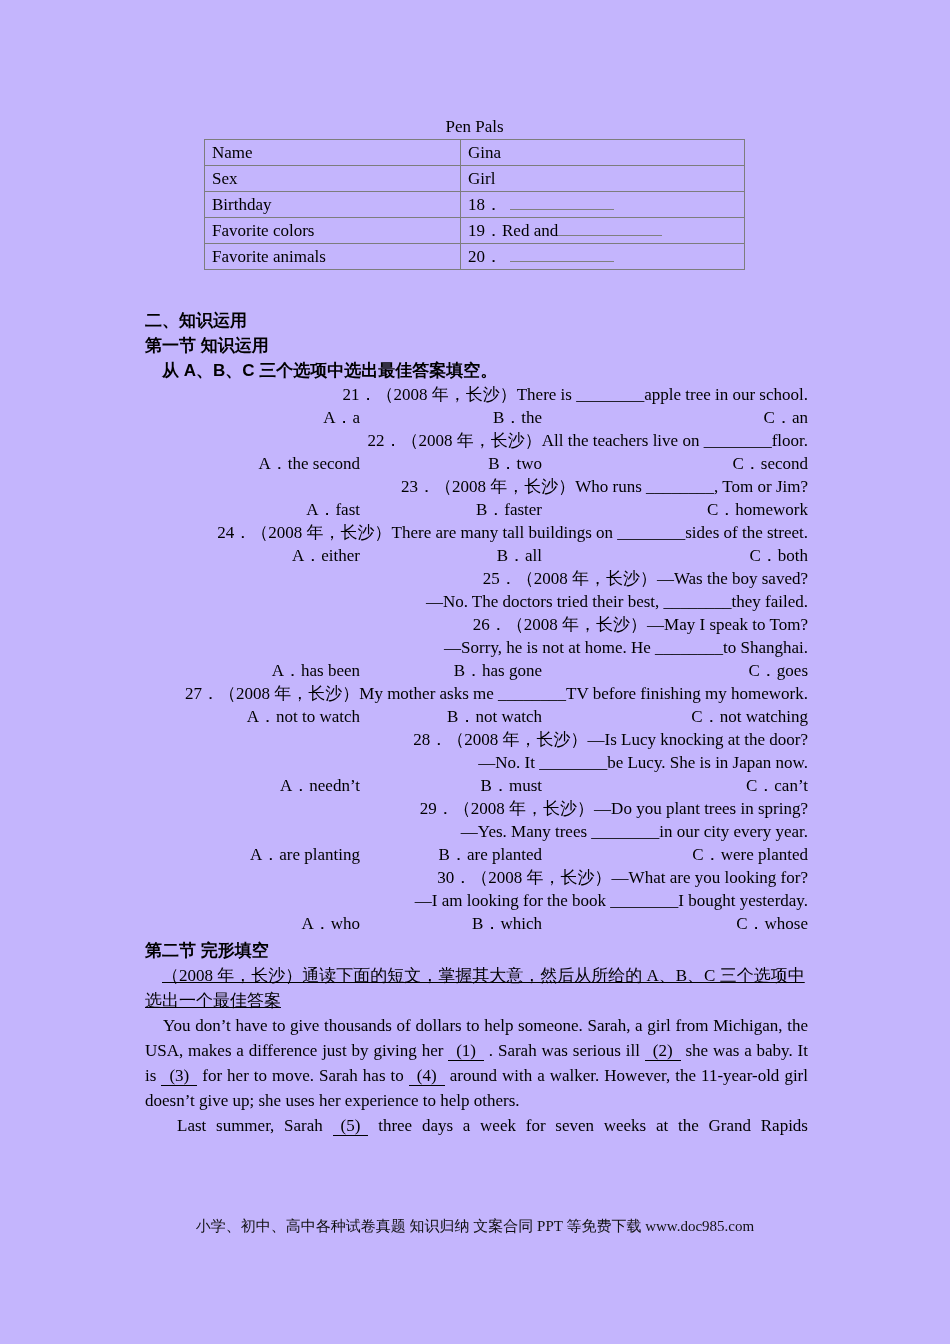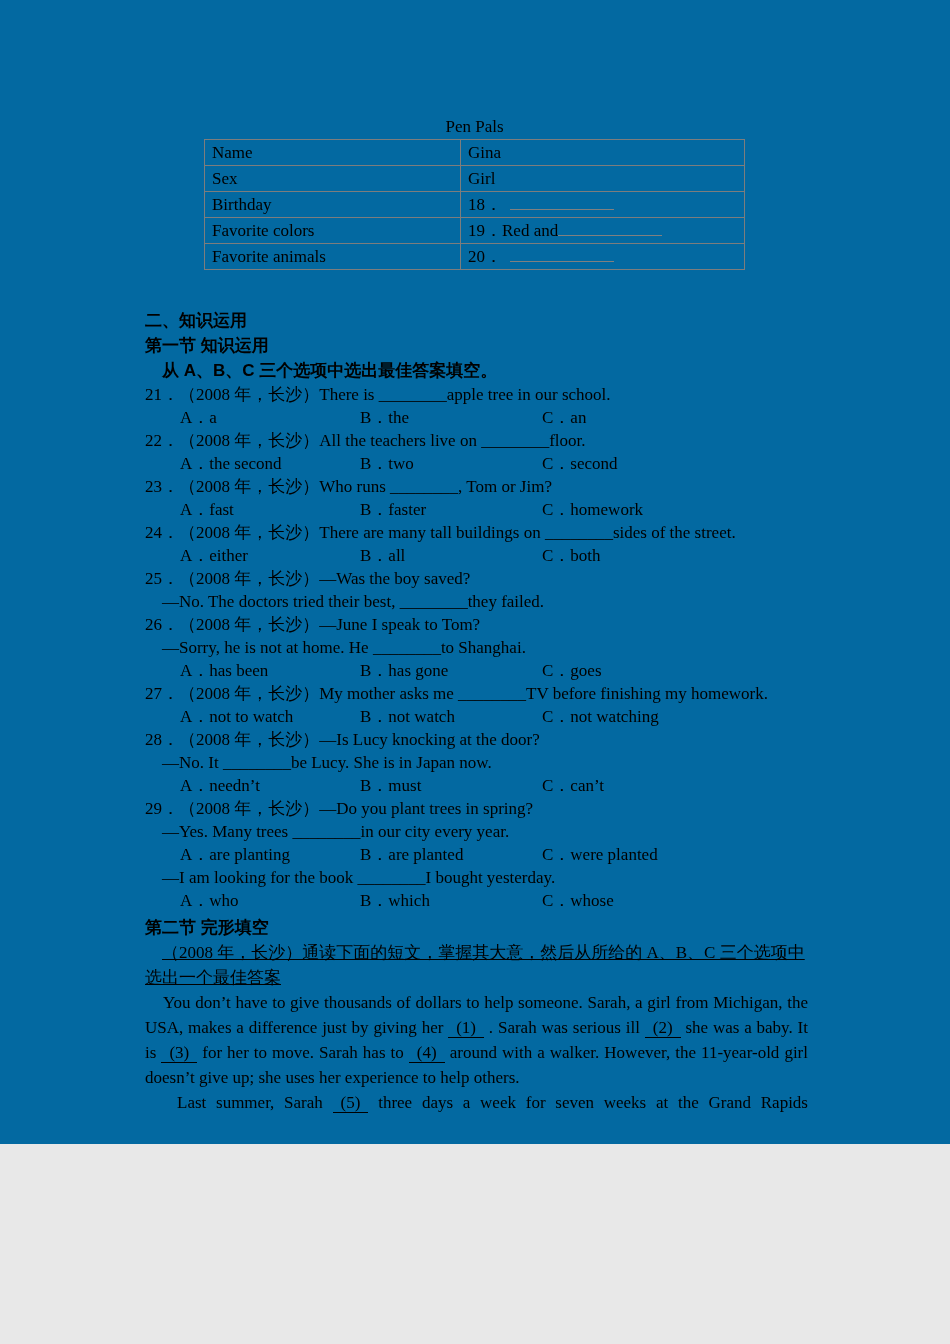--- a/index.html
+++ b/index.html
@@ -1,18 +1,18 @@
 <!DOCTYPE html>
 <html><head>
 <meta charset="utf-8">
 <style>
   html,body{margin:0;padding:0;background:#e8e8e8;}
   .page{
-    position:relative;width:950px;height:1144px;margin:0 auto;
-    background:#0369a1;color:#000;
+    position:relative;width:950px;height:1344px;margin:0 auto;
+    background:#c4b5fd;color:#000;
     font-family:"Liberation Serif","DejaVu Serif",serif;
     overflow:hidden;
   }
   .content{position:absolute;left:145px;top:116px;width:663px;}
 
   
   .table-block{width:541px;margin-left:59px;}
   .table-title{text-align:center;font-size:17px;line-height:22px;margin-bottom:1px;}
   table.pen{border-collapse:collapse;width:541px;table-layout:fixed;}
   table.pen td{
@@ -24,21 +24,21 @@
 
   
   .h-cn{
     font-family:"Liberation Sans","DejaVu Sans",sans-serif;
     font-weight:bold;font-size:17px;line-height:25px;
   }
   .h-main{margin-top:38px;}
   .instruction{padding-left:17px;}
 
   
-  .questions{font-size:17px;line-height:23px;}
+  .questions{font-size:17px;line-height:23px;text-align:right;}
   .q-line{white-space:nowrap;}
   .q-line2{padding-left:17px;white-space:nowrap;}
   .opts{display:grid;grid-template-columns:180px 182px 1fr;margin-left:35px;}
 
   
   .cloze-h{margin-top:3px;}
   .cloze-intro{font-size:17px;line-height:25px;text-decoration:underline;}
   .ci-1{padding-left:17px;}
   .passage{font-size:17px;line-height:25px;}
   .passage p{margin:0;text-align:justify;}
@@ -122,21 +122,21 @@
             <div class="opt">A．either</div>
             <div class="opt">B．all</div>
             <div class="opt">C．both</div>
           </div>
         </div>
         <div class="q">
           <div class="q-line">25．（2008 年，长沙）—Was the boy saved?</div>
           <div class="q-line2">—No. The doctors tried their best, ________they failed.</div>
         </div>
         <div class="q">
-          <div class="q-line">26．（2008 年，长沙）—June I speak to Tom?</div>
+          <div class="q-line">26．（2008 年，长沙）—May I speak to Tom?</div>
           <div class="q-line2">—Sorry, he is not at home. He ________to Shanghai.</div>
           <div class="opts">
             <div class="opt">A．has been</div>
             <div class="opt">B．has gone</div>
             <div class="opt">C．goes</div>
           </div>
         </div>
         <div class="q">
           <div class="q-line">27．（2008 年，长沙）My mother asks me ________TV before finishing my homework.</div>
           <div class="opts">
@@ -157,20 +157,21 @@
         <div class="q">
           <div class="q-line">29．（2008 年，长沙）—Do you plant trees in spring?</div>
           <div class="q-line2">—Yes. Many trees ________in our city every year.</div>
           <div class="opts">
             <div class="opt">A．are planting</div>
             <div class="opt">B．are planted</div>
             <div class="opt">C．were planted</div>
           </div>
         </div>
         <div class="q">
+          <div class="q-line">30．（2008 年，长沙）—What are you looking for?</div>
           <div class="q-line2">—I am looking for the book ________I bought yesterday.</div>
           <div class="opts">
             <div class="opt">A．who</div>
             <div class="opt">B．which</div>
             <div class="opt">C．whose</div>
           </div>
         </div>
       </div>
 
     <div class="h-cn cloze-h">第二节 完形填空</div>

